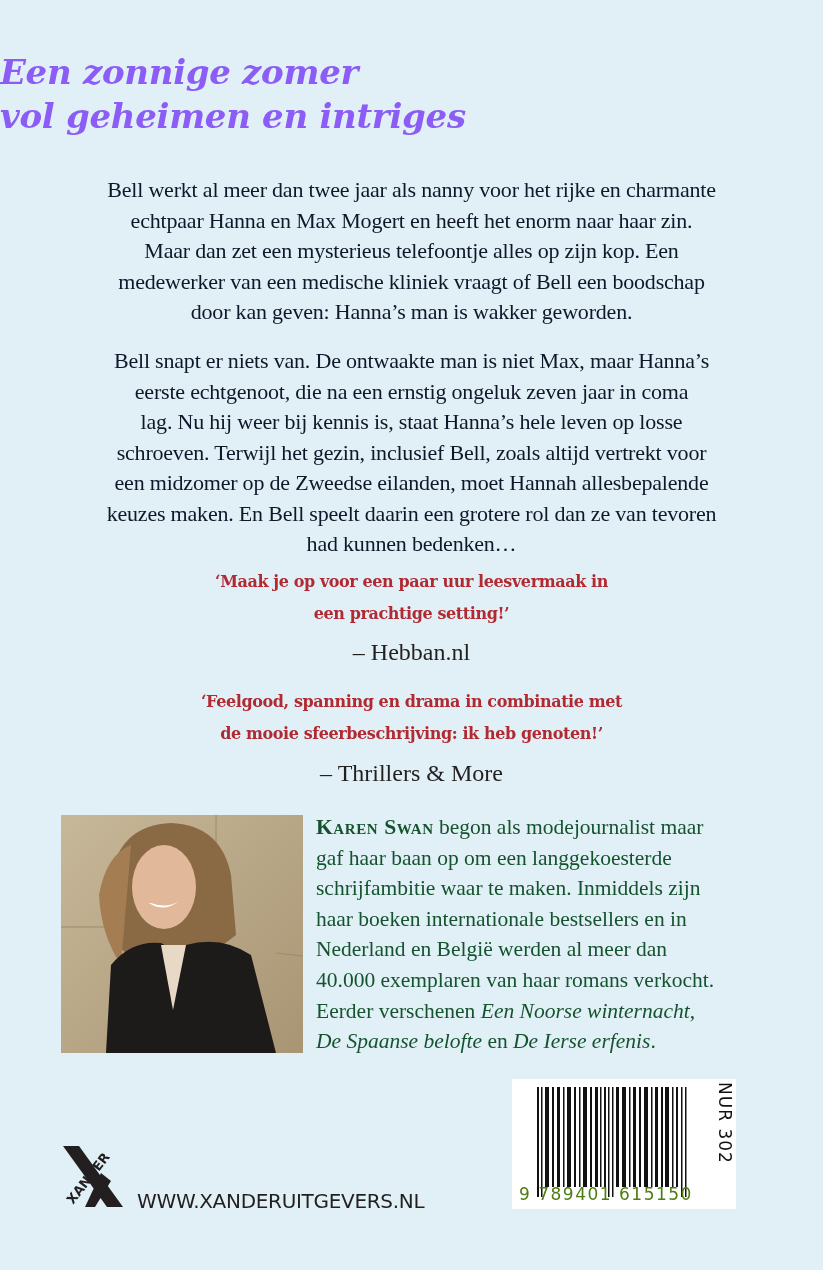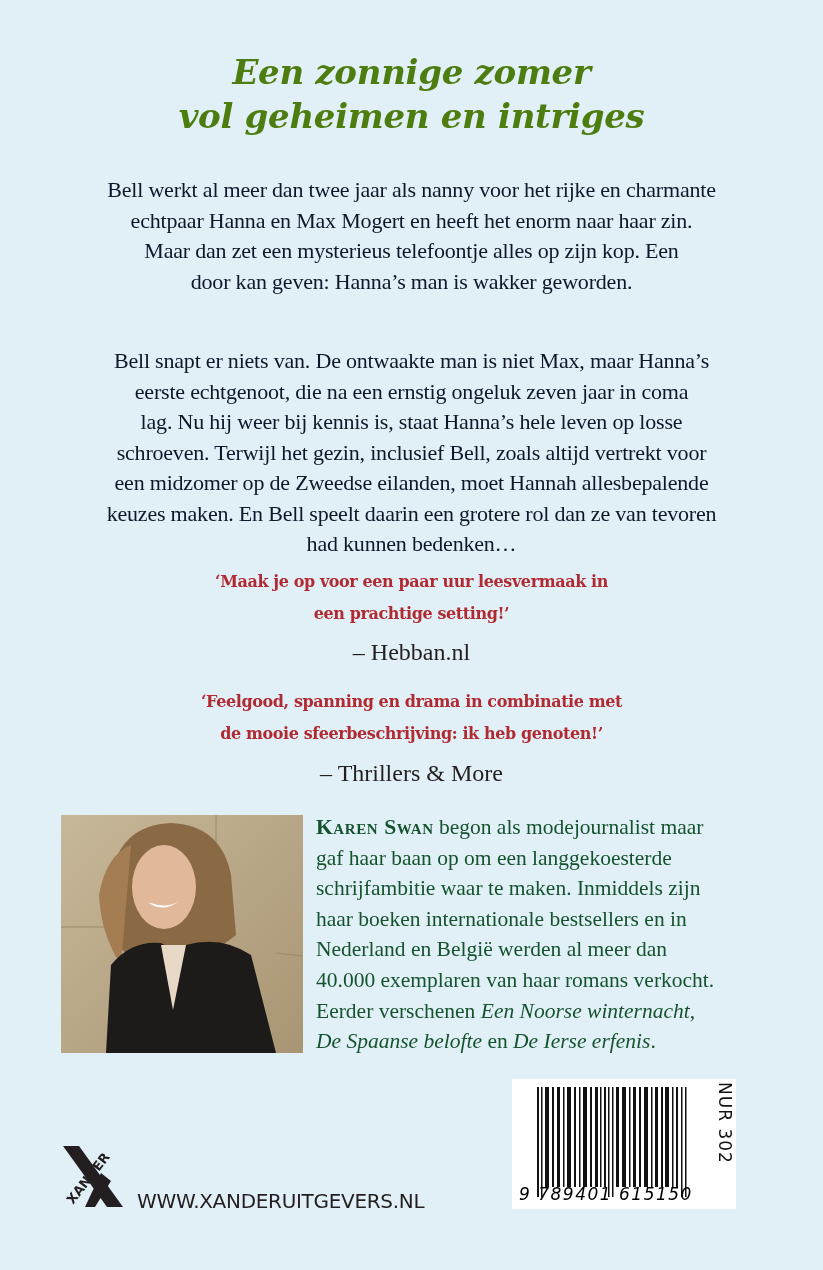--- a/index.html
+++ b/index.html
@@ -5,22 +5,22 @@
   html, body { margin:0; padding:0; }
   body {
     width:823px; height:1270px; overflow:hidden;
     background:#e1eff6;
     position:relative;
     font-family:"Liberation Serif", "DejaVu Serif", serif;
     color:#222;
   }
   .headline {
     position:absolute; left:0; top:50px; width:823px;
-    text-align:center;
-    color:#4d7c0f;
+    text-align:left;
+    color:#8b5cf6;
     font-family:"DejaVu Serif", serif;
     font-weight:bold; font-style:italic;
     font-size:34px; line-height:44px;
     letter-spacing:-0.3px;
   }
   .blurb {
     position:absolute; left:60px; width:703px;
     text-align:center;
     font-size:22px; line-height:30.5px;
     color:#0f172a;
@@ -51,23 +51,22 @@
     color:#14532d;
   }
   .bio .sc { font-variant:small-caps; letter-spacing:0.6px; }
   .bio i { font-style:italic; }
   .barcode-box {
     position:absolute; left:512px; top:1079px; width:224px; height:130px;
     background:#fff;
   }
   .barcode-num {
     position:absolute; left:519px; top:1184px;
-    font-family:"DejaVu Sans", sans-serif; font-size:17px; color:#000000;
+    font-family:"DejaVu Sans", sans-serif; font-size:17px; color:#4d7c0f;
     letter-spacing:1.5px;
-    font-style:italic;
   }
   .nur {
     position:absolute; left:697px; top:1082px; width:38px; height:90px;
     font-family:"DejaVu Sans", sans-serif; font-size:17px; color:#111;
     writing-mode:vertical-rl;
     letter-spacing:1px;
   }
   .logo { position:absolute; left:59px; top:1143px; width:70px; height:70px; }
   .url {
     position:absolute; left:137px; top:1189px;
@@ -80,20 +79,21 @@
 
 <div class="headline">
   <div>Een zonnige zomer</div>
   <div>vol geheimen en intriges</div>
 </div>
 
 <div class="blurb" style="top:175px">
   <p>Bell werkt al meer dan twee jaar als nanny voor het rijke en charmante</p>
   <p>echtpaar Hanna en Max Mogert en heeft het enorm naar haar zin.</p>
   <p>Maar dan zet een mysterieus telefoontje alles op zijn kop. Een</p>
+  <p>medewerker van een medische kliniek vraagt of Bell een boodschap</p>
   <p>door kan geven: Hanna’s man is wakker geworden.</p>
 </div>
 
 <div class="blurb" style="top:346px">
   <p>Bell snapt er niets van. De ontwaakte man is niet Max, maar Hanna’s</p>
   <p>eerste echtgenoot, die na een ernstig ongeluk zeven jaar in coma</p>
   <p>lag. Nu hij weer bij kennis is, staat Hanna’s hele leven op losse</p>
   <p>schroeven. Terwijl het gezin, inclusief Bell, zoals altijd vertrekt voor</p>
   <p>een midzomer op de Zweedse eilanden, moet Hannah allesbepalende</p>
   <p>keuzes maken. En Bell speelt daarin een grotere rol dan ze van tevoren</p>

